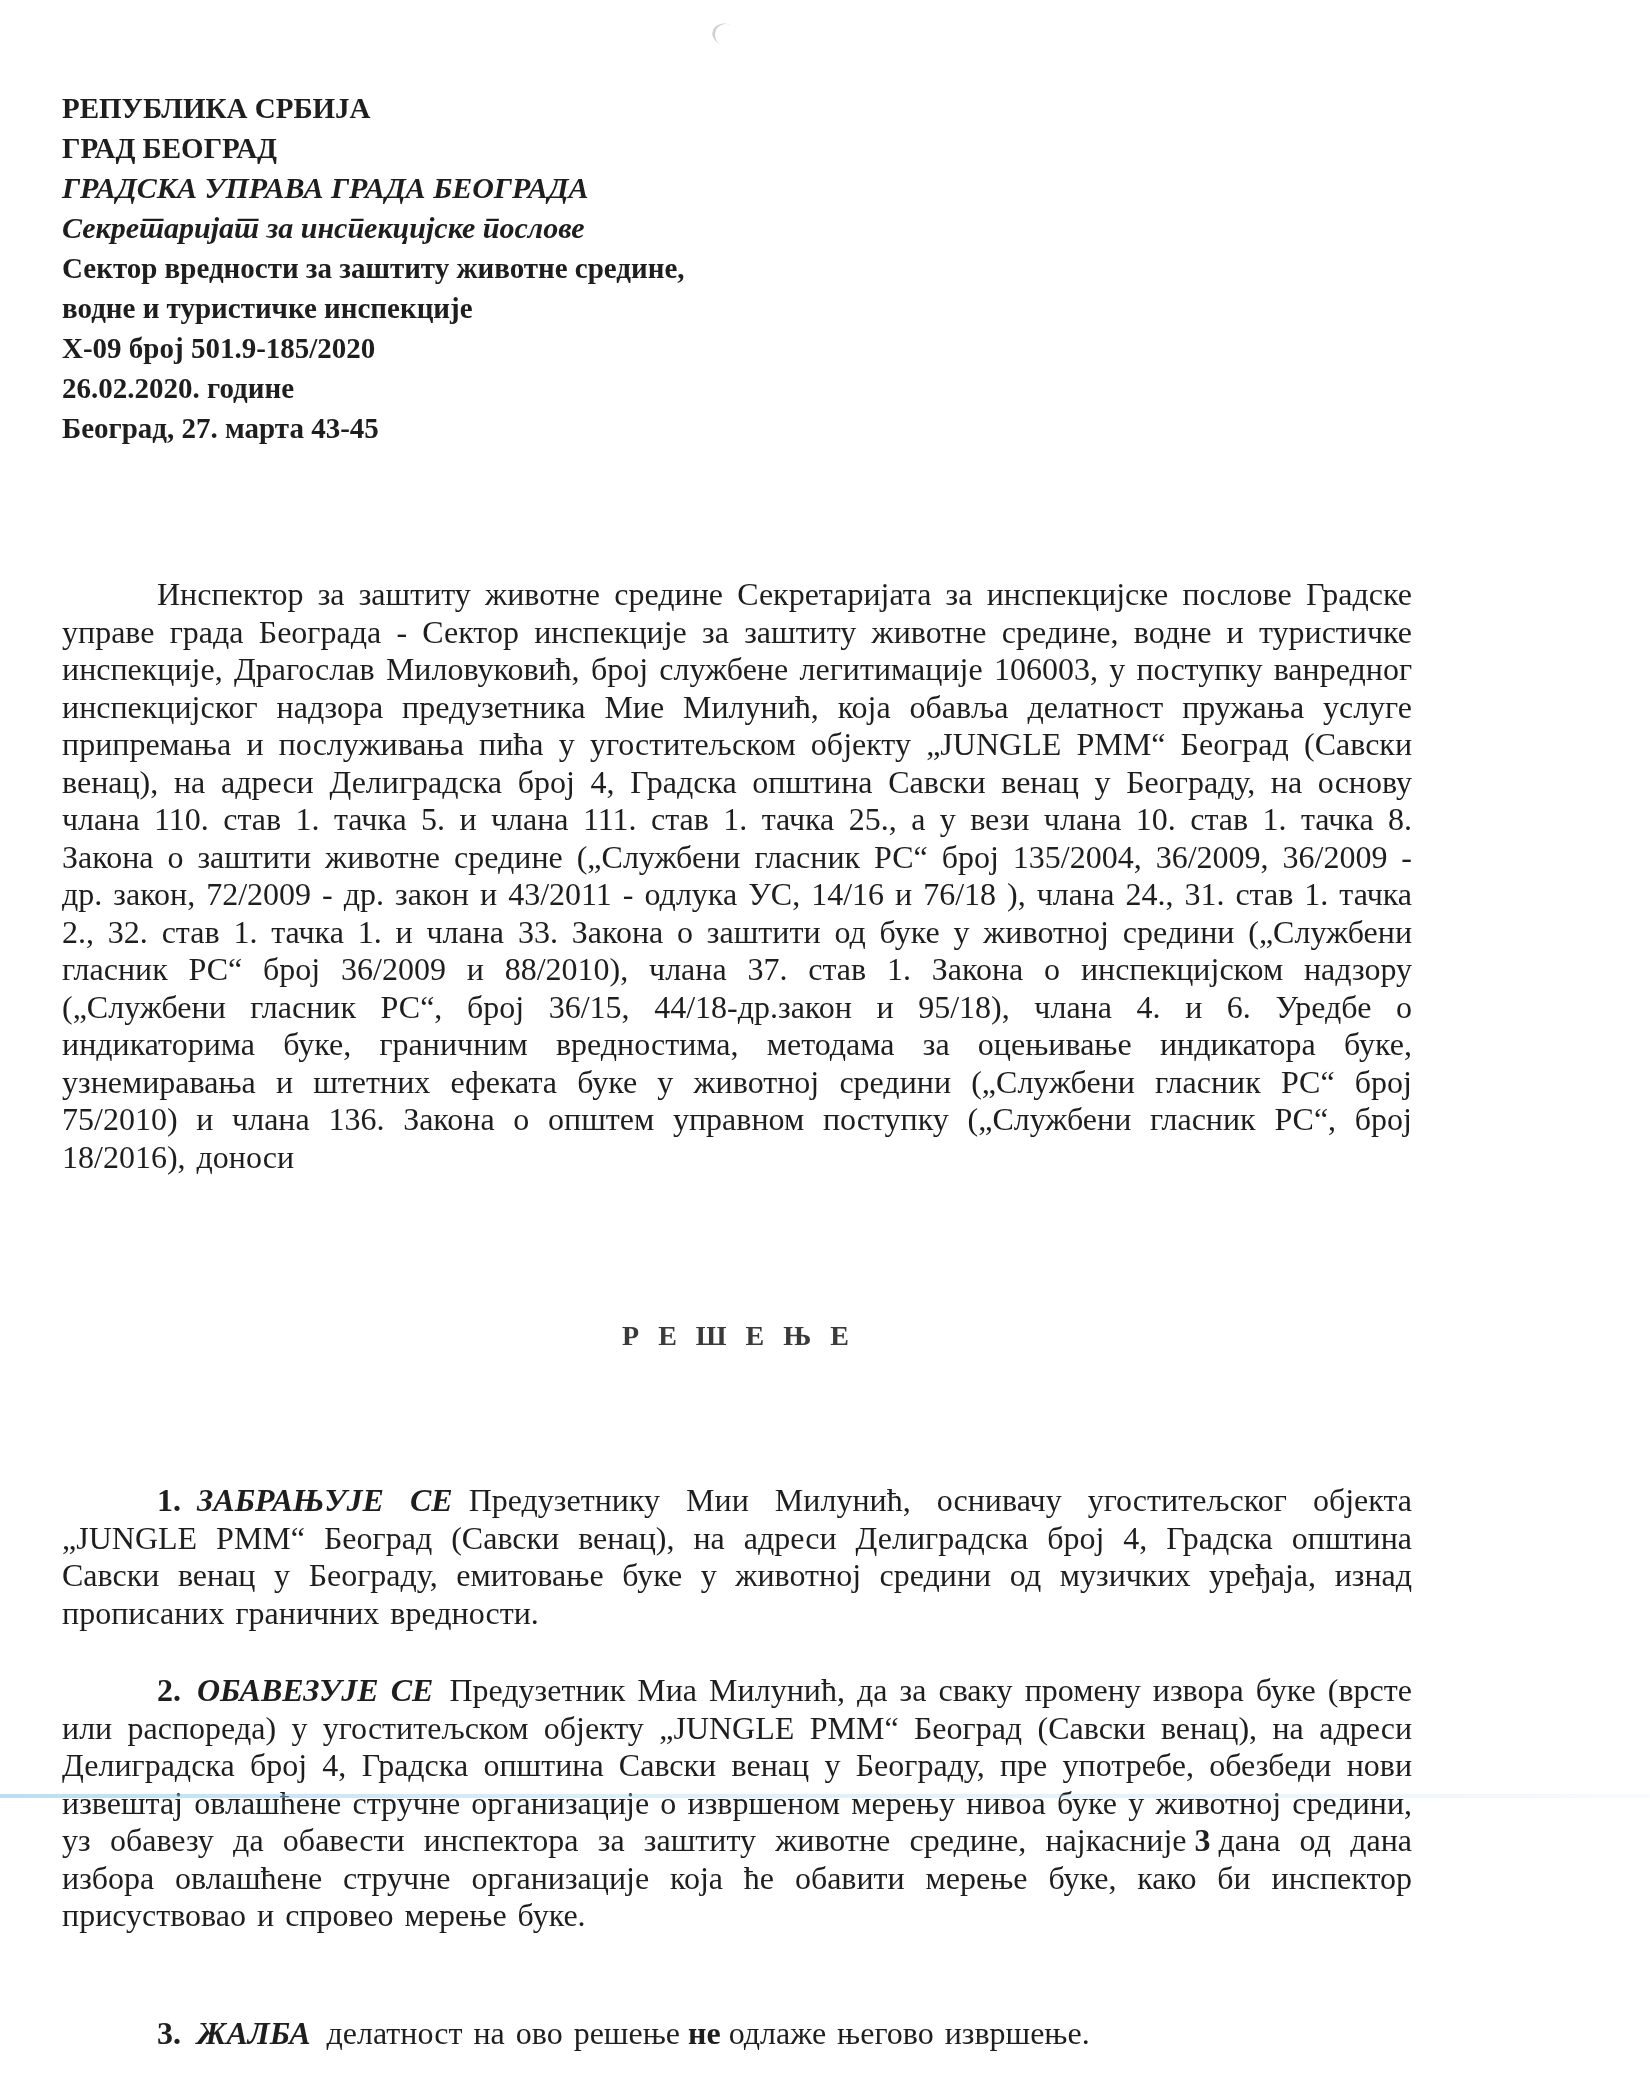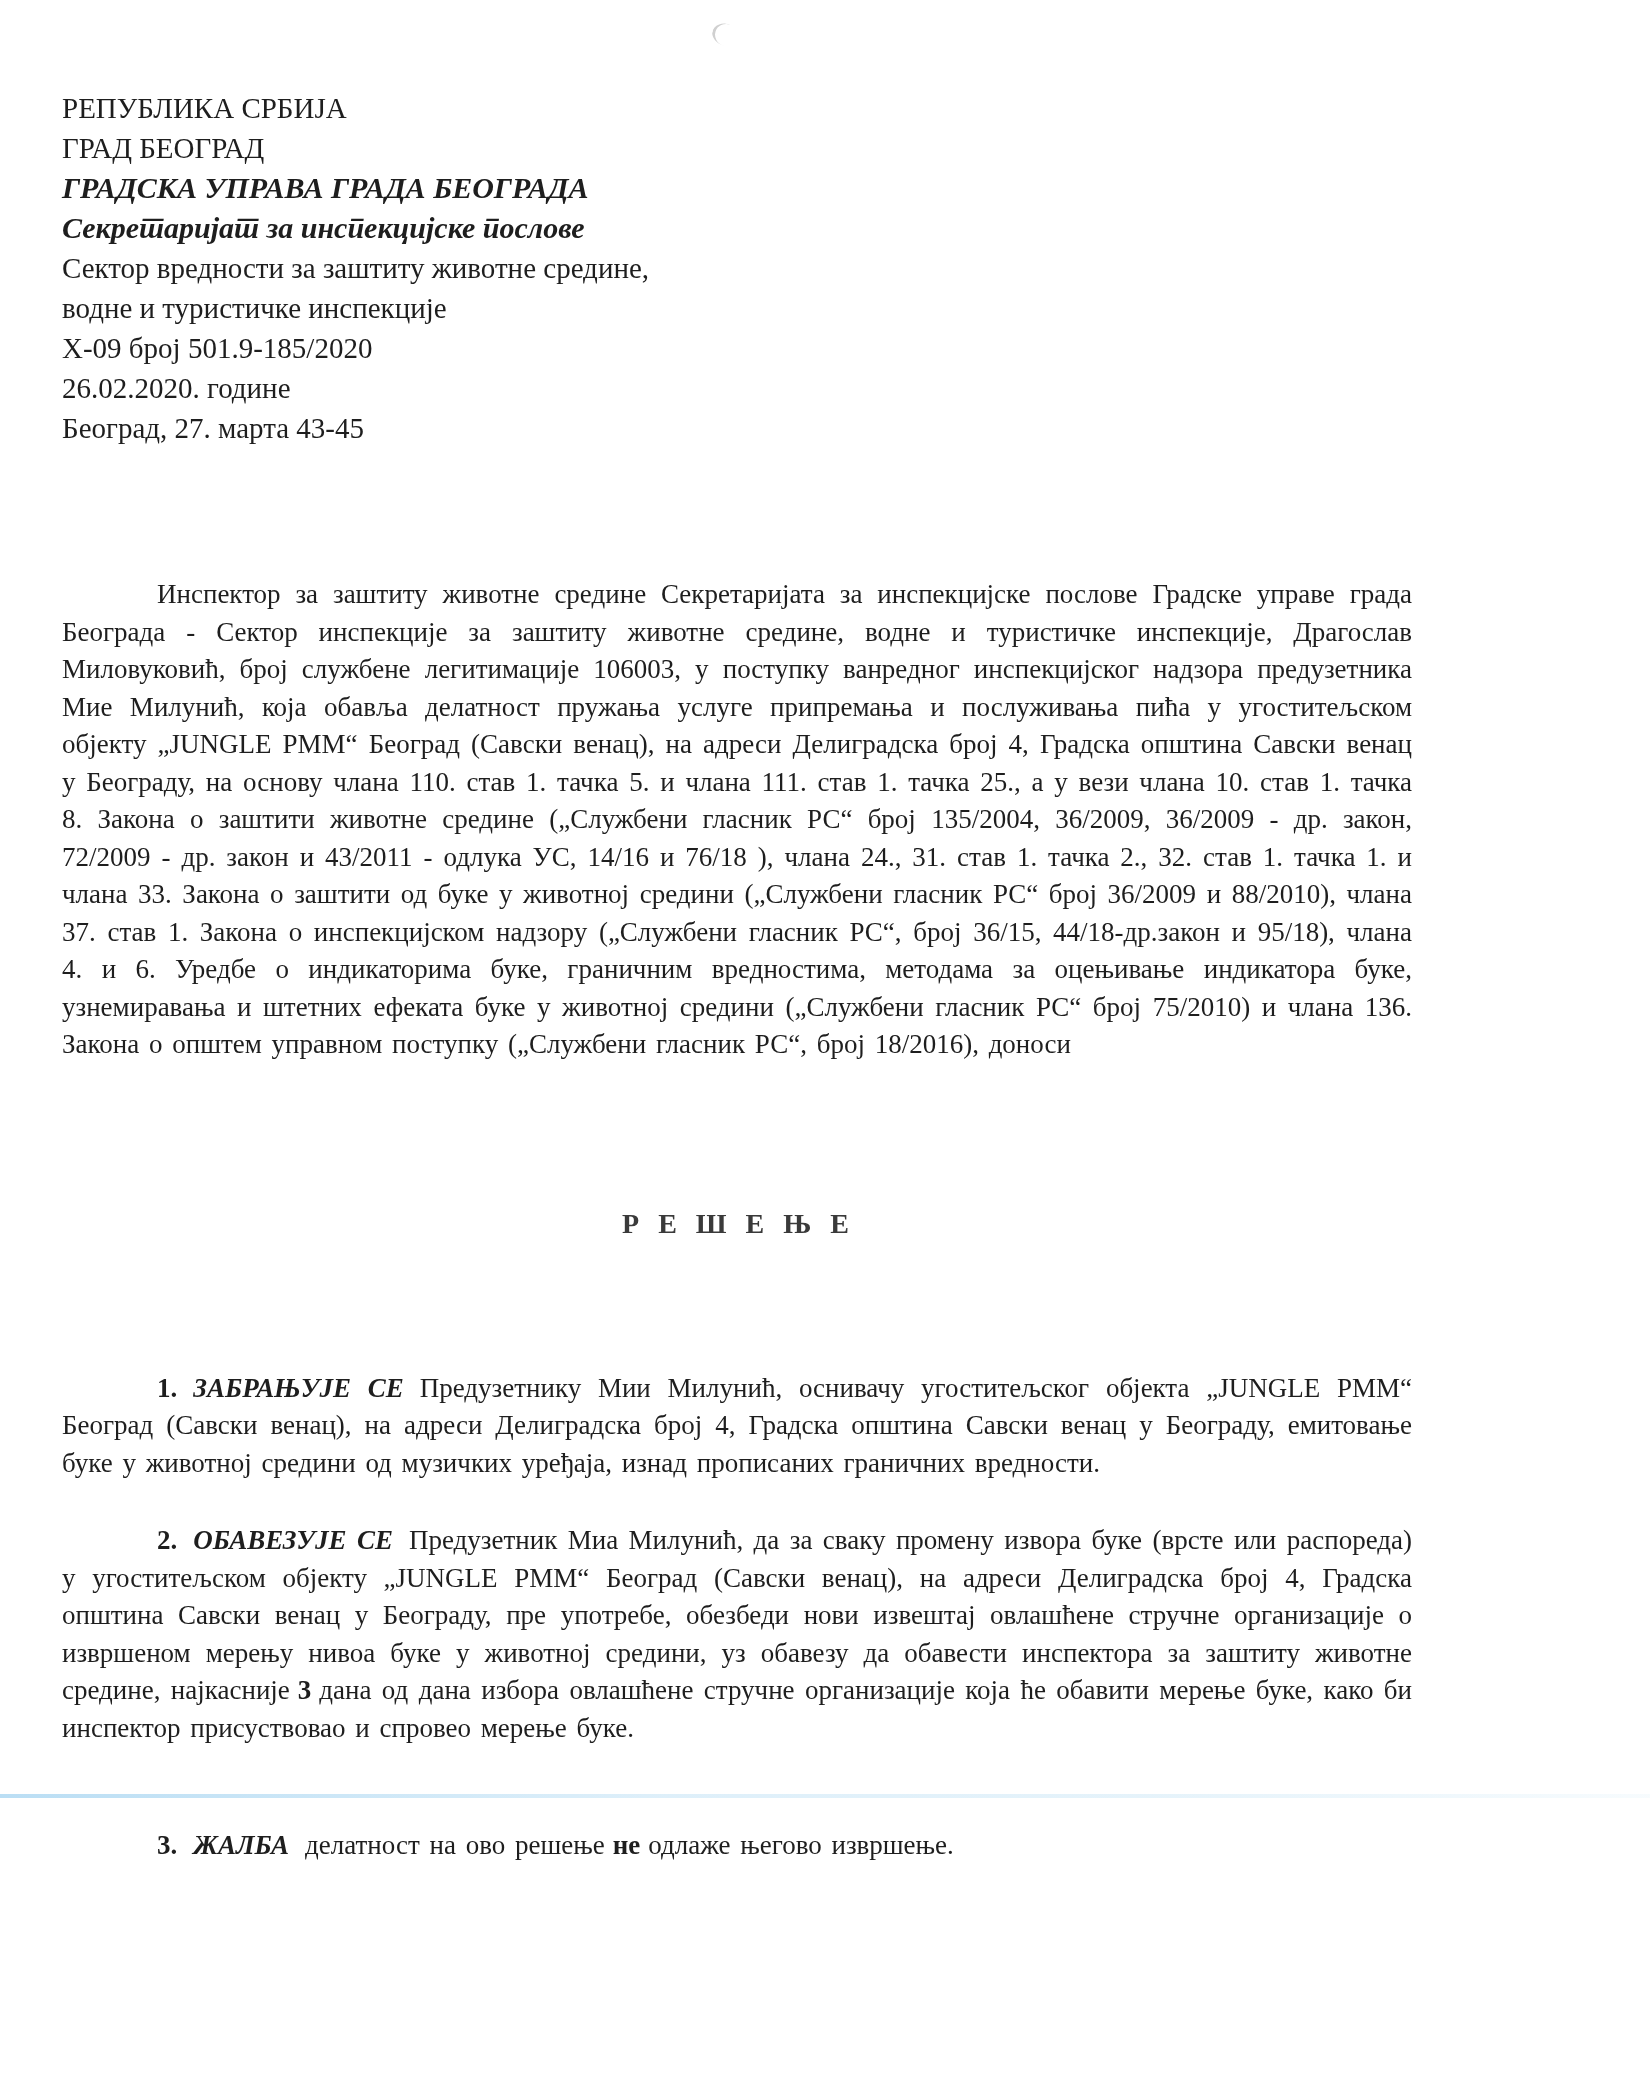--- a/index.html
+++ b/index.html
@@ -21,25 +21,25 @@
     left: 62px;
     top: 0;
     width: 1350px;
   }
   .letterhead {
     margin-top: 88px;
     font-size: 29px;
     line-height: 40px;
     white-space: nowrap;
   }
-  .hline { font-weight: normal; }
+  .hline { font-weight: bold; }
   .hline.bold { font-weight: bold; font-size: 30px; font-style: italic; }
   p.para {
     margin: 0;
-    font-size: 27px;
+    font-size: 32px;
     line-height: 37.5px;
     text-align: justify;
     text-indent: 95px;
     word-spacing: 3px;
   }
   .intro { margin-top: 128px !important; }
   .decision-title {
     margin-top: 140px;
     text-align: center;
     font-weight: bold;

